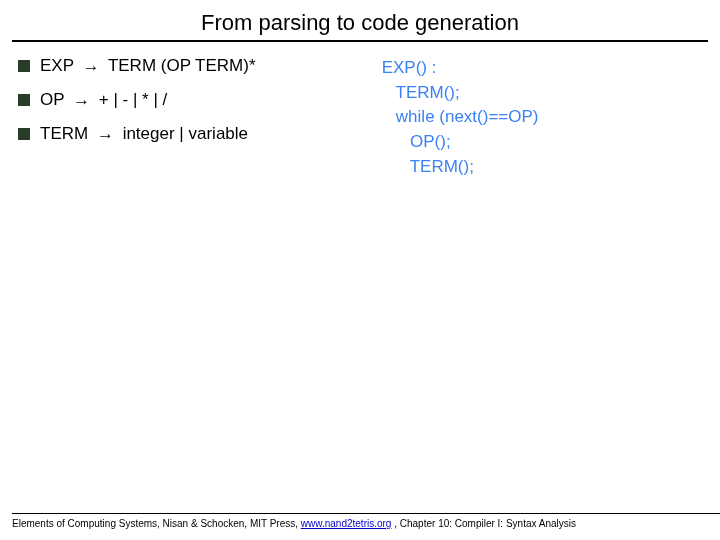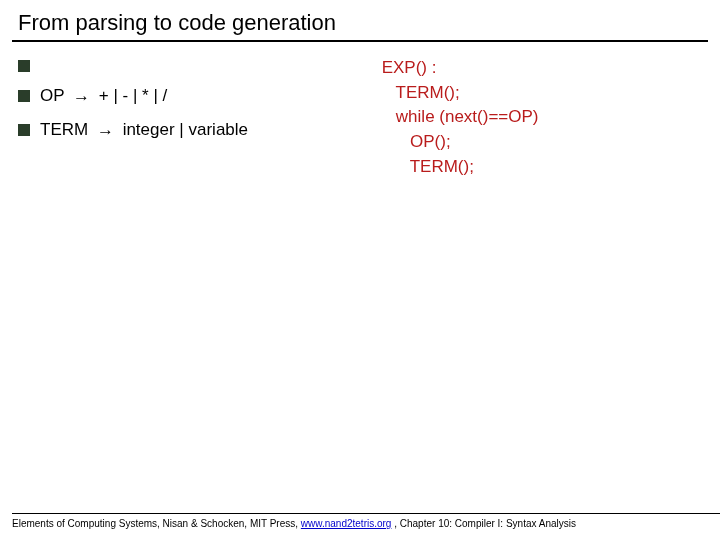--- a/index.html
+++ b/index.html
@@ -15,20 +15,21 @@
     width: 100%;
     height: 100%;
     padding: 10px 0 0 0;
     position: relative;
   }
   .title {
     font-size: 22px;
     color: #000;
     padding: 0 18px 4px 18px;
     font-weight: normal;
+    text-align: center;
   }
   .hr {
     border: none;
     border-top: 2px solid #000;
     margin: 0 12px 14px 12px;
   }
   .content {
     display: flex;
     flex-direction: row;
     padding: 0 18px;
@@ -53,21 +54,21 @@
     background: #2a3d2a;
     margin-top: 4px;
     margin-right: 10px;
     flex-shrink: 0;
   }
   .arrow {
     margin: 0 4px;
   }
   .code {
     font-size: 17px;
-    color: #b91c1c;
+    color: #3b82f6;
     line-height: 1.45;
   }
   .code .line { white-space: pre; }
   .footer {
     position: absolute;
     left: 12px;
     right: 0;
     bottom: 10px;
     font-size: 10px;
     color: #000;
@@ -91,20 +92,25 @@
 
   <h1 class="title">From parsing to code generation</h1>
   <hr class="hr">
 
   <div class="content">
 
     <div class="left">
 
       <div class="bullet-item">
         <div class="bullet-square"></div>
+        <div>
+          <span>EXP</span>
+          <span class="arrow">→</span>
+          <span>TERM (OP TERM)*</span>
+        </div>
       </div>
 
       <div class="bullet-item">
         <div class="bullet-square"></div>
         <div>
           <span>OP</span>
           <span class="arrow">→</span>
           <span>+ | - | * | /</span>
         </div>
       </div>

